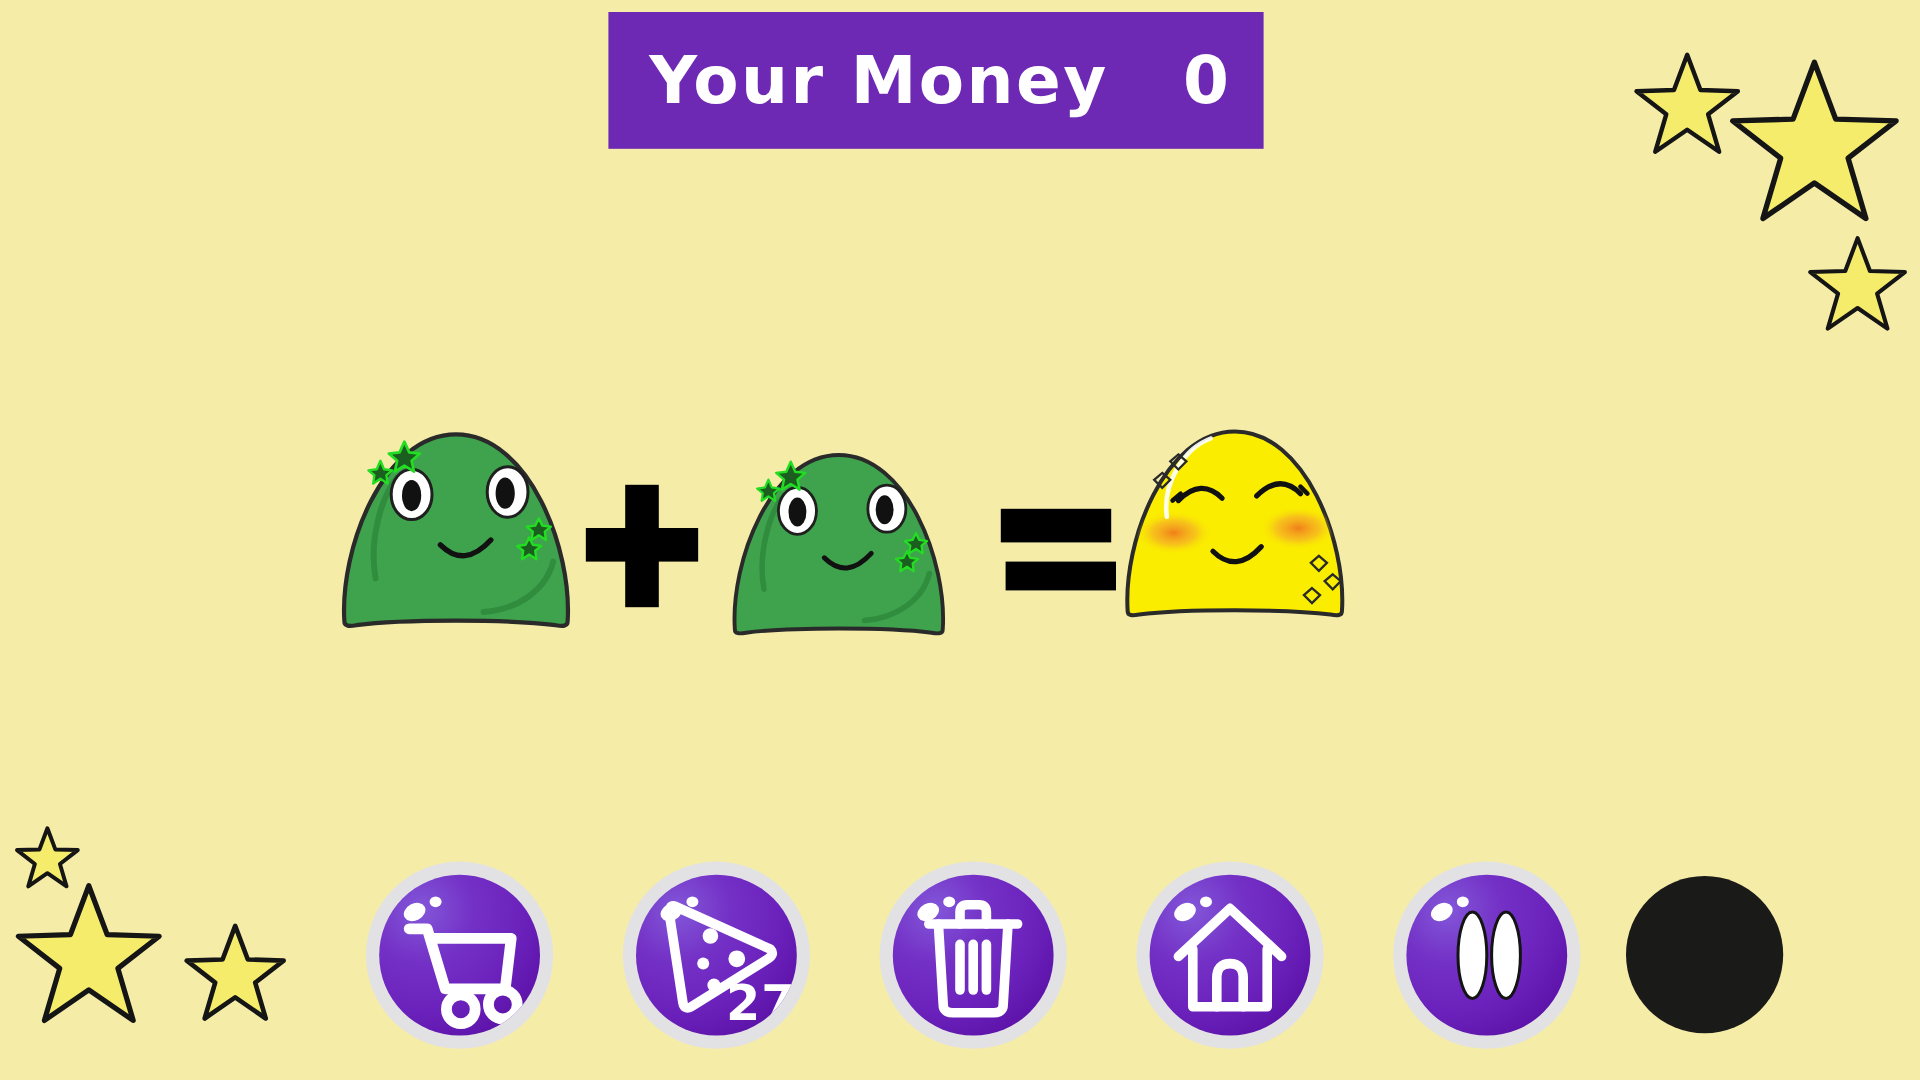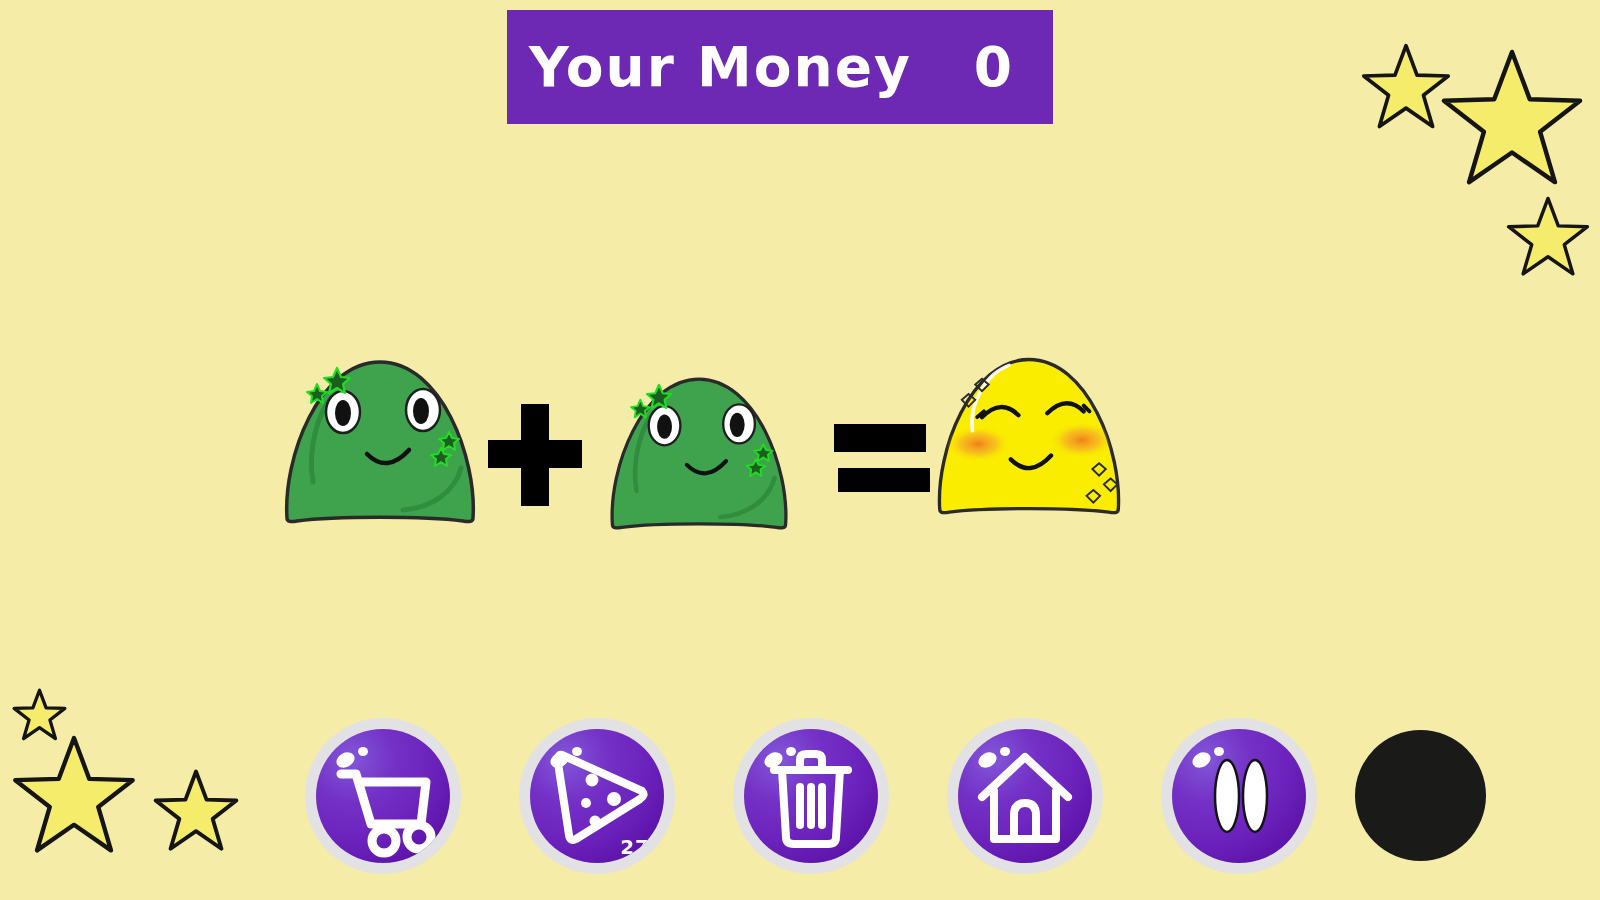--- a/index.html
+++ b/index.html
@@ -34,20 +34,21 @@
     padding-left: 22px;
   }
   #money-banner .money-label,
   #money-banner .money-value {
     color: #FFFFFF;
     font-family: "DejaVu Sans", sans-serif;
     font-size: 55px;
     font-weight: bold;
     letter-spacing: 2px;
     line-height: 1;
+    margin-left: 12px;
   }
   #money-banner .money-value {
     margin-left: 62px;
   }
 
   
   .star {
     position: absolute;
     display: block;
   }
@@ -110,25 +111,25 @@
   }
   .action-button .btn-icon {
     position: absolute;
     left: 0;
     top: 0;
     width: 134px;
     height: 134px;
   }
   .btn-count {
     position: absolute;
-    right: 14px;
+    right: 0;
     bottom: 6px;
     color: #FFFFFF;
     font-family: "DejaVu Sans", sans-serif;
-    font-size: 20px;
+    font-size: 41px;
     font-weight: bold;
     letter-spacing: 1px;
     line-height: 1;
   }
   #dark-orb {
     position: absolute;
     left: 1355px;
     top: 730px;
     width: 131px;
     height: 131px;

